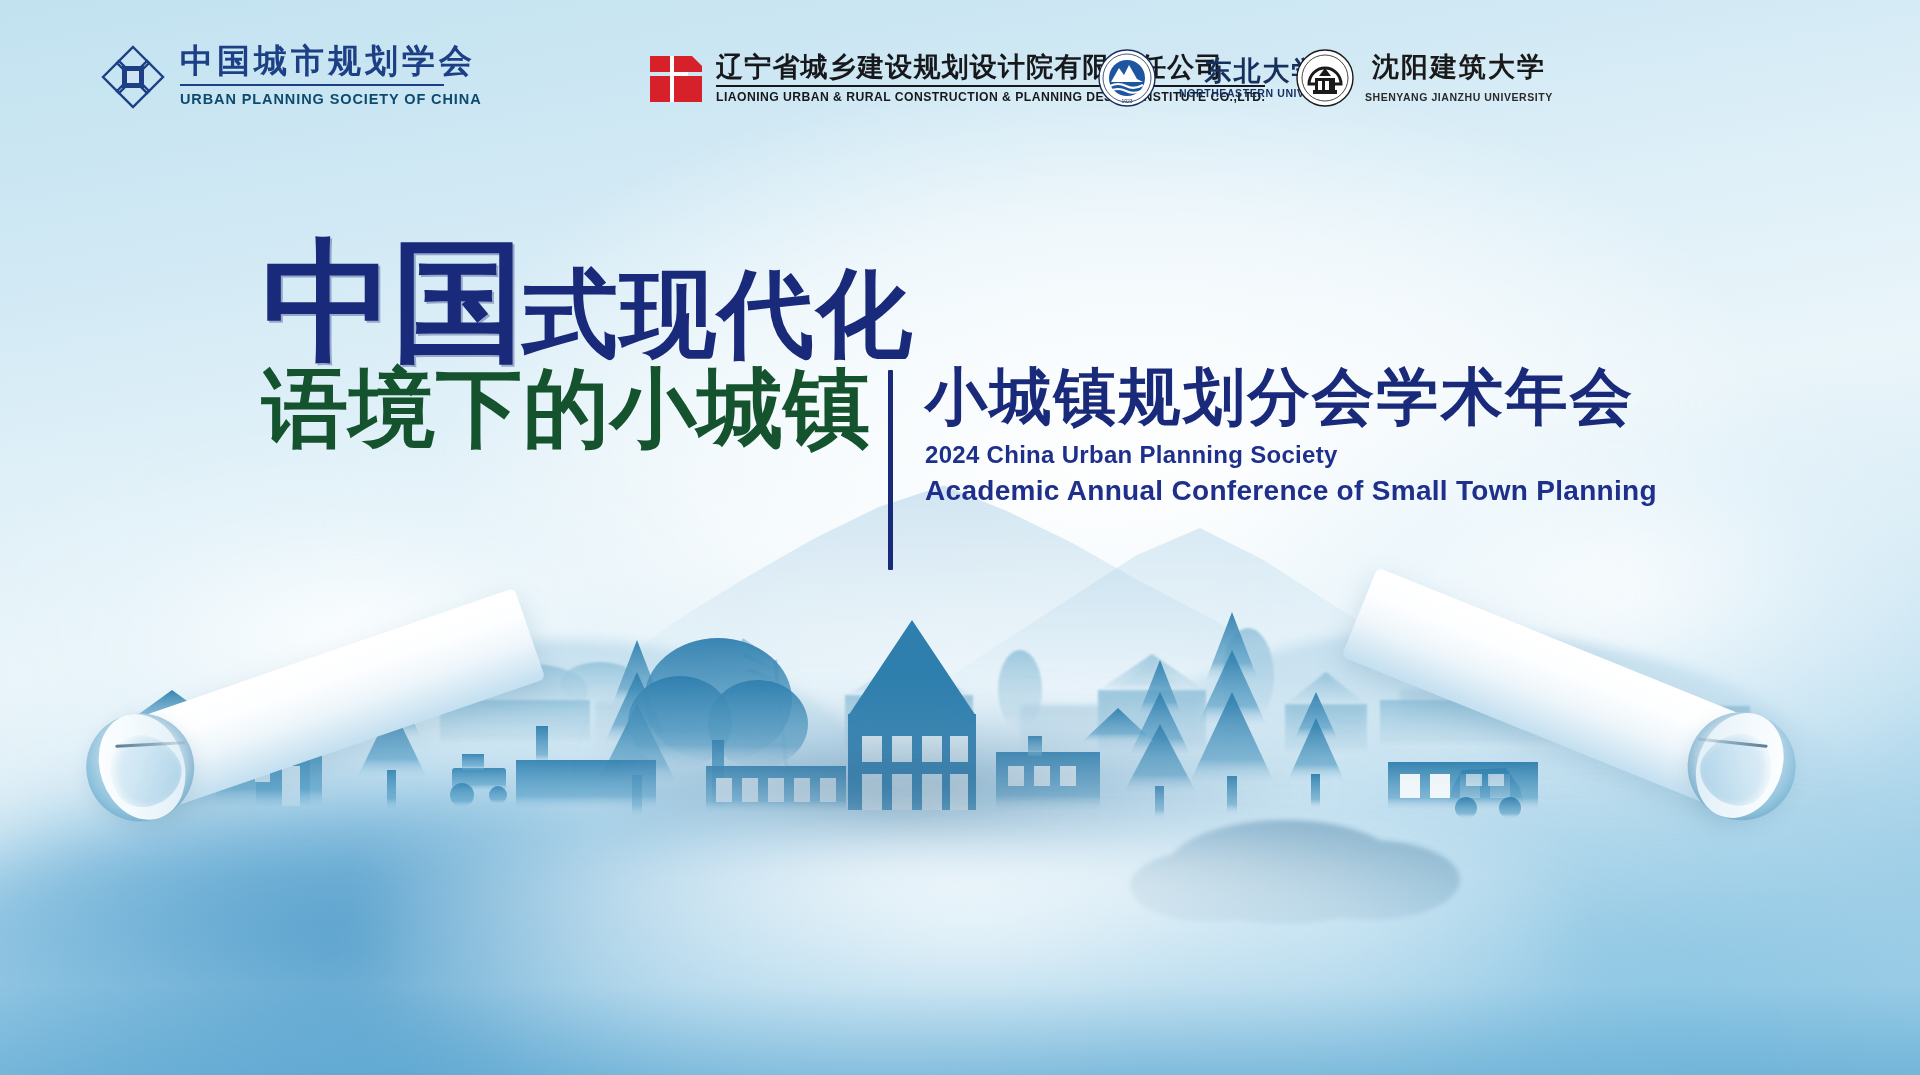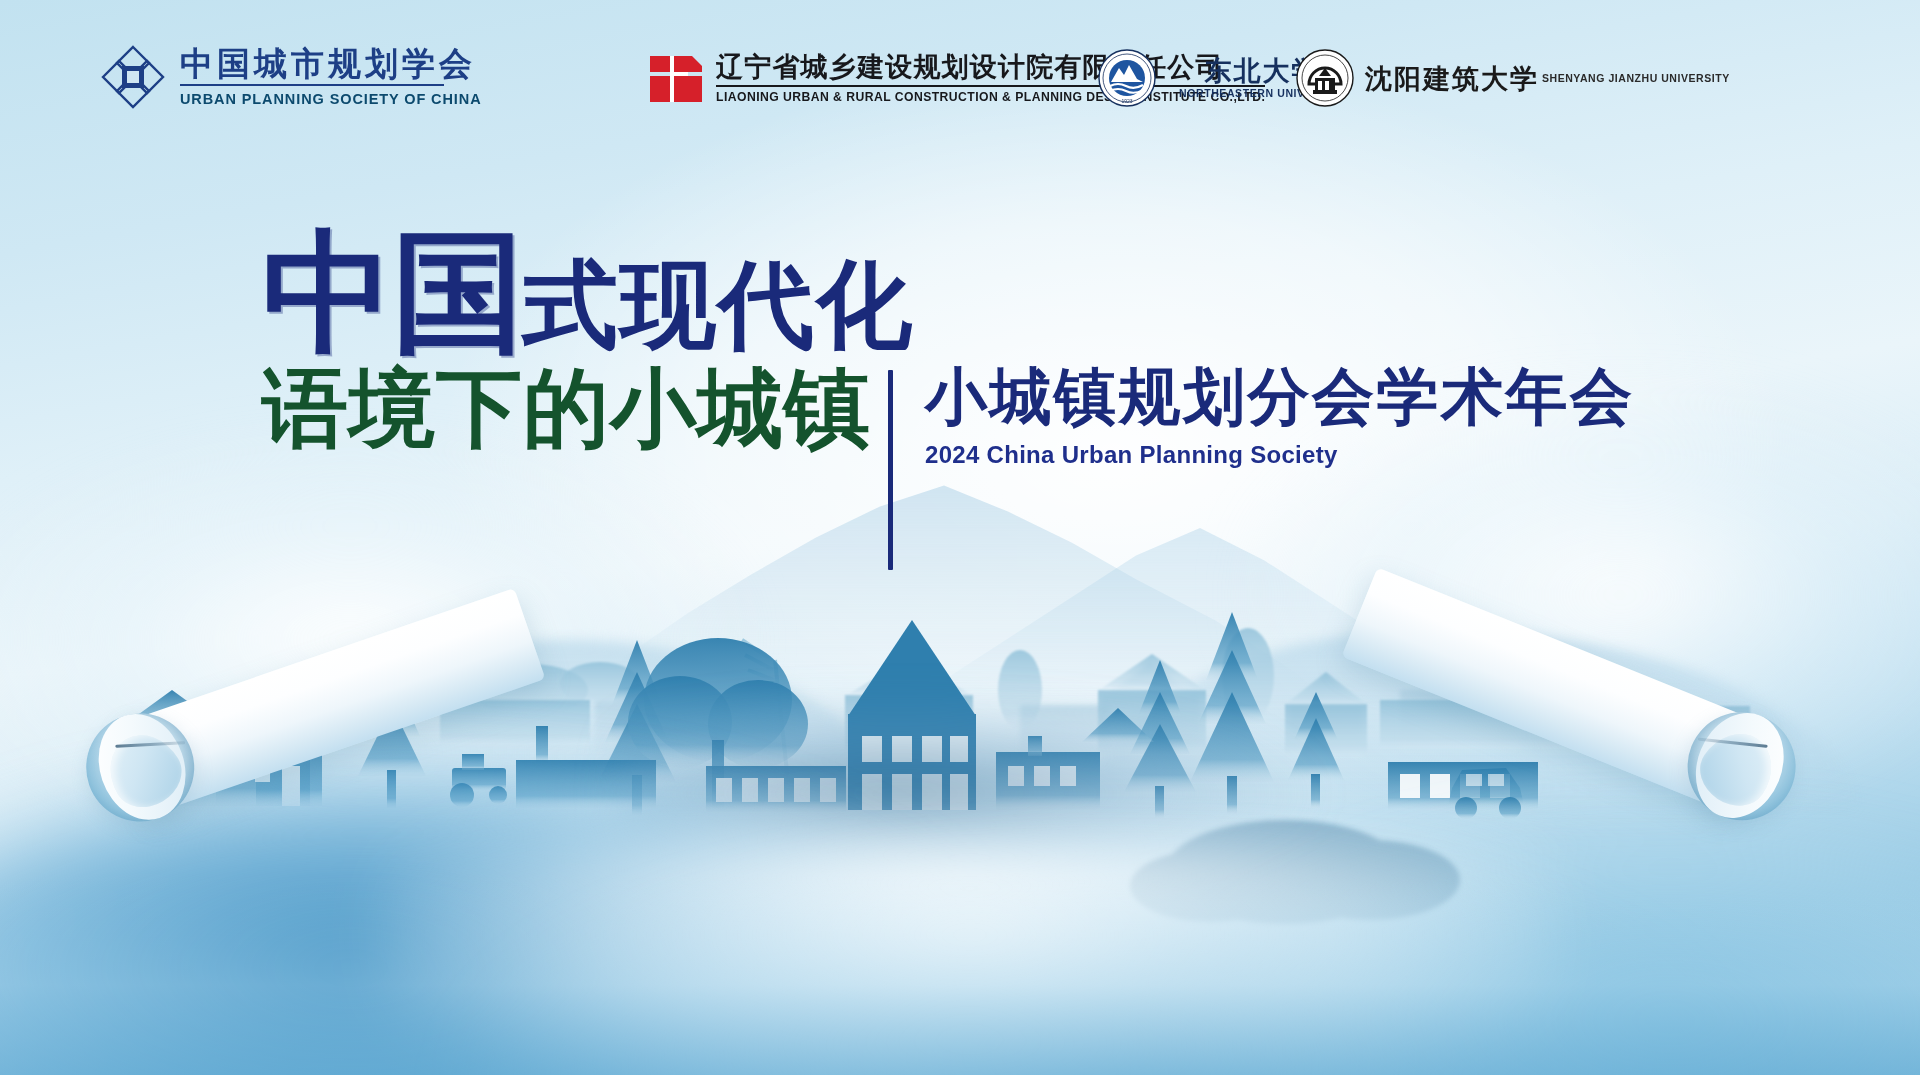--- a/index.html
+++ b/index.html
@@ -121,21 +121,21 @@
   .logobar {
     position:absolute; left:0; top:44px; width:1920px; height:100px;
   }
   .logo-block { position:absolute; display:flex; align-items:center; }
 
   .upsc { left:100px; top:0px; gap:14px; }
   .upsc-mark { width:66px; height:66px; position:relative; flex:0 0 auto; }
   .upsc-texts { display:flex; flex-direction:column; gap:3px; }
   .upsc-cn {
     font-size:33px; font-weight:700; color:#1d3f86; letter-spacing:4px;
-    font-family:Liberation Sans, sans-serif; line-height:1;
+    font-family:Liberation Mono, monospace; line-height:1;
   }
   .upsc-en {
     font-size:14.5px; font-weight:700; color:#0c4a6e; letter-spacing:.9px;
     font-family:"Liberation Sans", sans-serif; white-space:nowrap;
   }
   .upsc-rule { width:264px; height:2px; background:#1d3f86; margin:1px 0 2px 0; }
 
   .lnudc { left:648px; top:6px; gap:12px; }
   .lnudc-mark { width:56px; height:56px; flex:0 0 auto; position:relative; }
   .lnudc-texts { display:flex; flex-direction:column; }
@@ -155,38 +155,38 @@
   .neu-cn {
     font-size:27px; font-weight:700; color:#16305e; letter-spacing:2px;
     font-family:"DejaVu Serif", serif; line-height:1; white-space:nowrap;
   }
   .neu-en {
     font-size:10.5px; font-weight:700; color:#16305e; letter-spacing:.6px;
     font-family:"Liberation Sans", sans-serif; white-space:nowrap;
   }
 
   .sjzu { left:1295px; top:4px; gap:10px; }
-  .sjzu-texts { display:flex; flex-direction:row; align-items:center; gap:3px; }
+  .sjzu-texts { display:flex; flex-direction:column; align-items:center; gap:11px; }
   .sjzu-cn {
     font-size:27px; font-weight:700; color:#1a1a1a; letter-spacing:2px;
     font-family:"DejaVu Serif", serif; line-height:1; white-space:nowrap;
   }
   .sjzu-en {
     font-size:10.5px; font-weight:600; color:#2a2a2a; letter-spacing:.55px;
     font-family:"Liberation Sans", sans-serif; white-space:nowrap;
   }
 
   
   .title-area { position:absolute; left:0; top:0; width:1920px; height:1075px; }
 
   .theme {
     position:absolute; left:262px; top:236px; width:640px;
   }
   .theme-l1 {
-    font-family:Liberation Mono, monospace;
+    font-family:Liberation Serif, serif;
     font-size:96px; font-weight:700; color:#1a2a7a;
     letter-spacing:2px; line-height:1.02; white-space:nowrap;
   }
   .theme-l1 .brush {
     font-size:132px; letter-spacing:-2px;
     text-shadow:2px 2px 0 rgba(26,42,122,.35);
   }
   .theme-l2 {
     font-family:"DejaVu Sans", sans-serif;
     font-size:86px; font-weight:700; color:#14532d;
@@ -523,17 +523,18 @@
     <div class="theme">
       <div class="theme-l1"><span class="brush">中国</span><span>式现代化</span></div>
       <div class="theme-l2">语境下的小城镇</div>
     </div>
 
     <div class="divider"></div>
 
     <div class="conf">
       <div class="conf-cn2">小城镇规划分会学术年会</div>
       <div class="conf-en1">2024 China Urban Planning Society</div>
+      <div class="conf-en2">Academic Annual Conference of Small Town Planning</div>
     </div>
 
   </div>
 
 </div>
 
 </body></html>

